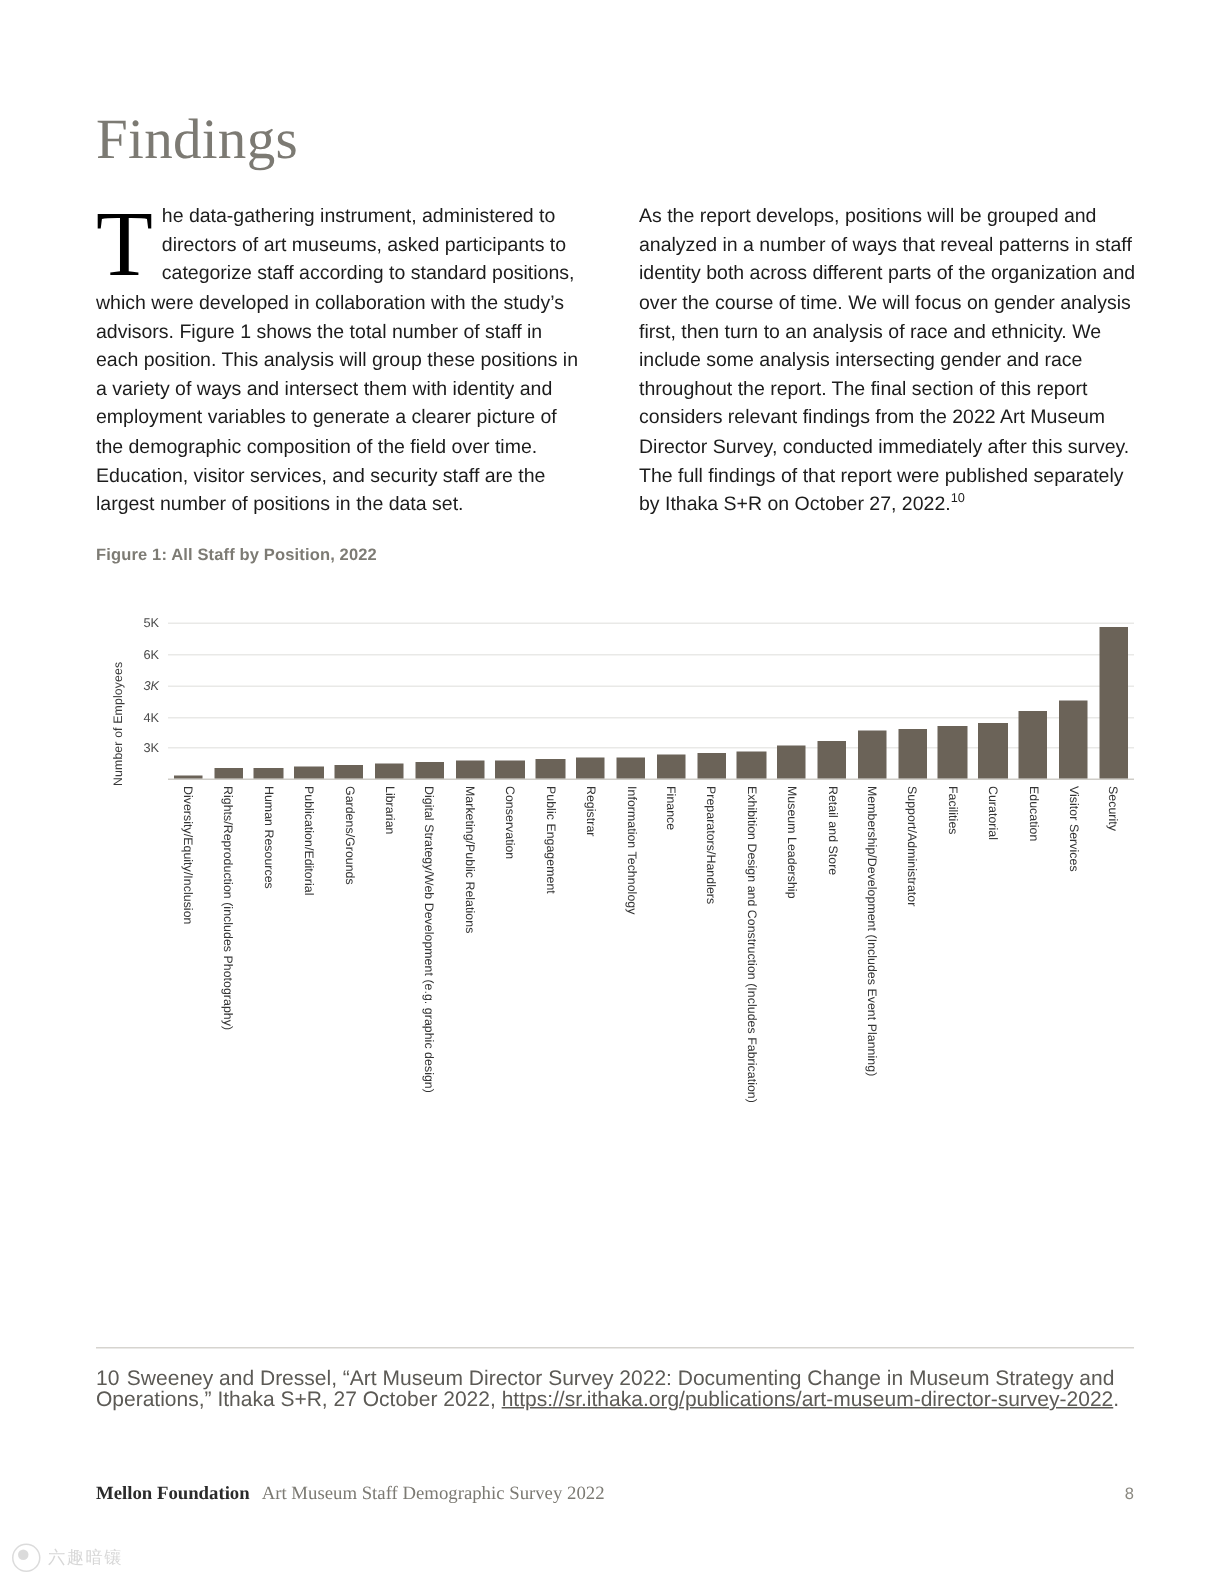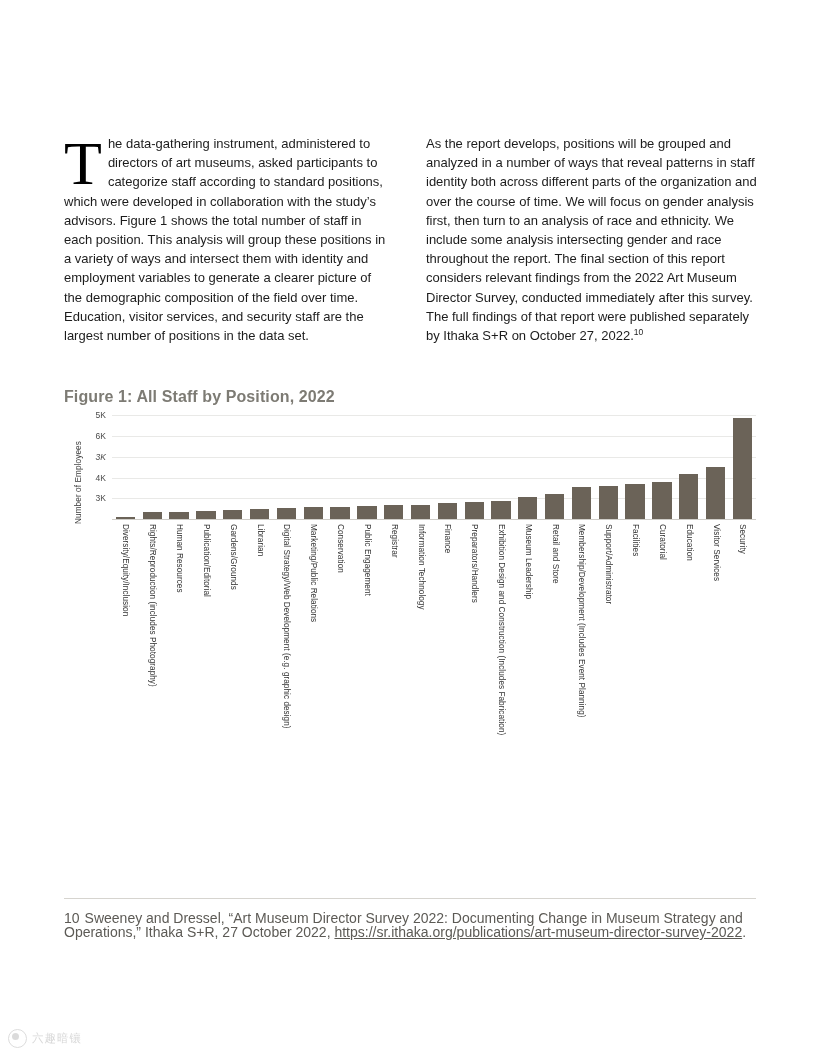--- a/index.html
+++ b/index.html
@@ -53,22 +53,22 @@
     padding: 2px 6px 0 0;
     margin-top: 2px;
     color: #000;
   }
   .sup { font-size: 8.5px; vertical-align: super; line-height: 0; }
 
   
   .fig-caption {
     position: absolute;
     left: 64px;
-    top: 388px;
-    font-size: 16px;
+    top: 364px;
+    font-size: 11px;
     font-weight: bold;
     color: #7d7b74;
     letter-spacing: 0.1px;
   }
 
   .chart-area {
     position: absolute;
     left: 64px;
     top: 408px;
     width: 692px;
@@ -248,20 +248,21 @@
     font-size: 11.5px;
     color: #b0b0b0;
     letter-spacing: 1px;
   }
 </style>
 </head>
 <body>
 
 <div class="page">
 
+  <h1 class="page-title">Findings</h1>
 
   <div class="col col-left">
     <span class="dropcap">T</span><span>he data-gathering instrument, administered to directors of art museums, asked participants to categorize staff according to standard positions, which were developed in collaboration with the study’s advisors. Figure 1 shows the total number of staff in each position. This analysis will group these positions in a variety of ways and intersect them with identity and employment variables to generate a clearer picture of the demographic composition of the field over time. Education, visitor services, and security staff are the largest number of positions in the data set.</span>
   </div>
 
   <div class="col col-right">
     <span>As the report develops, positions will be grouped and analyzed in a number of ways that reveal patterns in staff identity both across different parts of the organization and over the course of time. We will focus on gender analysis first, then turn to an analysis of race and ethnicity. We include some analysis intersecting gender and race throughout the report. The final section of this report considers relevant findings from the 2022 Art Museum Director Survey, conducted immediately after this survey. The full findings of that report were published separately by Ithaka S+R on October 27, 2022.</span><span class="sup">10</span>
   </div>
 
   <div class="fig-caption">Figure 1: All Staff by Position, 2022</div>
@@ -437,19 +438,24 @@
         </div>
       </div>
   </div>
 
   <div class="rule"></div>
 
   <div class="footnote">
     <span class="fn-num">10</span><span>Sweeney and Dressel, “Art Museum Director Survey 2022: Documenting Change in Museum Strategy and Operations,” Ithaka S+R, 27 October 2022, </span><span class="link">https://sr.ithaka.org/publications/art-museum-director-survey-2022</span><span>.</span>
   </div>
 
+  <div class="footer">
+    <span class="footer-brand">Mellon Foundation</span>
+    <span class="footer-doc">Art Museum Staff Demographic Survey 2022</span>
+    <span class="footer-page">8</span>
+  </div>
 
   <div class="watermark">
     <span class="wm-logo"></span>
     <span class="wm-text">六趣暗镶</span>
   </div>
 
 </div>
 
 </body></html>

